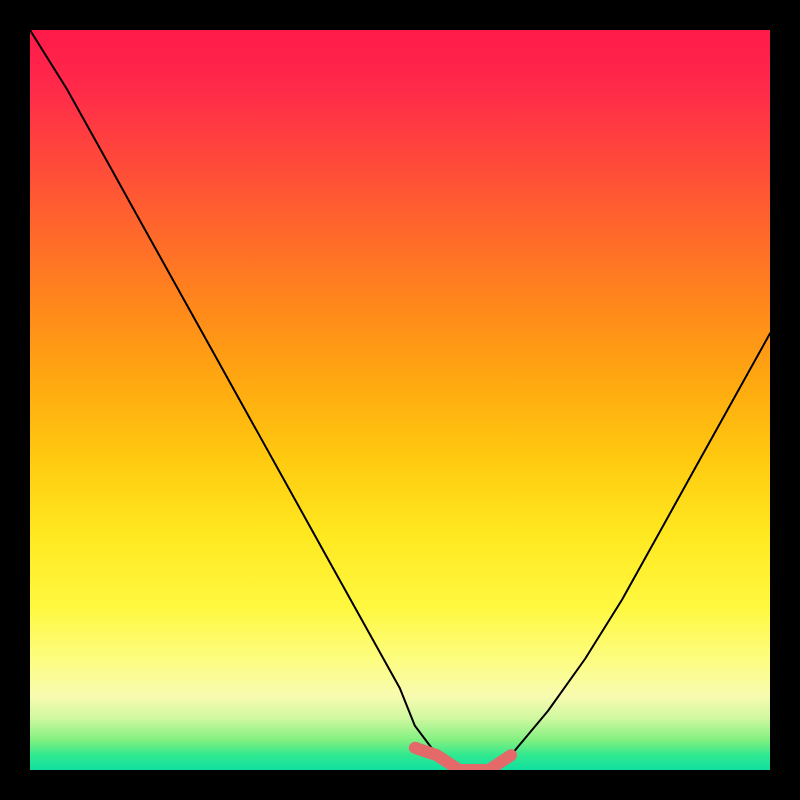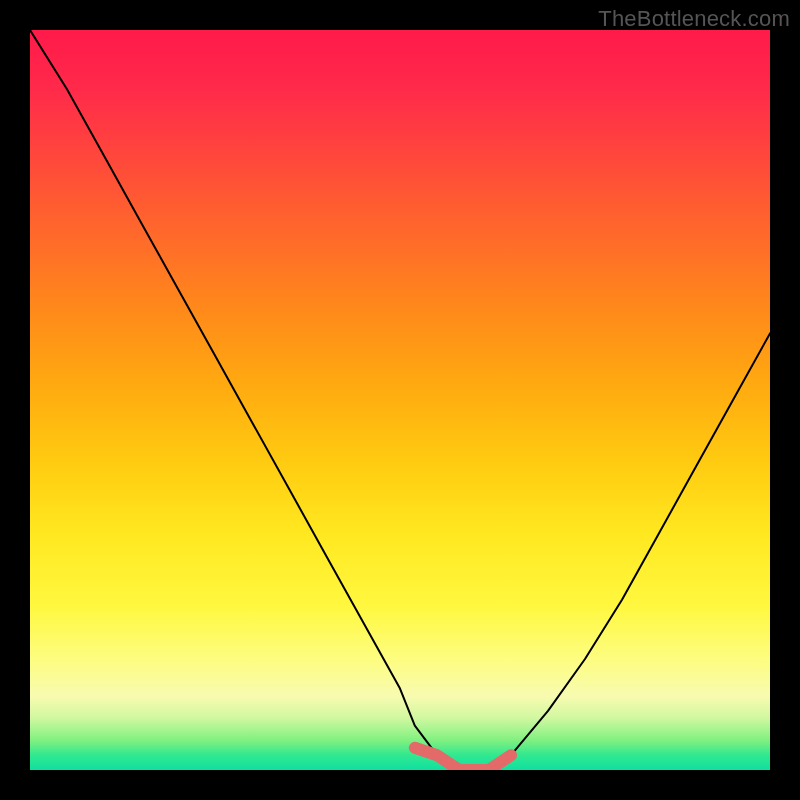--- a/index.html
+++ b/index.html
@@ -64,21 +64,20 @@
     top: 0;
     width: 740px;
     height: 740px;
     z-index: 6;
   }
 </style>
 </head>
 <body>
 
 <div class="chart-container">
-  <div class="watermark">TheBottleneck.com</div>
   <div class="plot-area">
     <svg class="curve" viewBox="0 0 740 740" preserveAspectRatio="none">
       <path id="curve-path" fill="none" stroke="#000" stroke-width="2" stroke-linecap="round" stroke-linejoin="round" d="M0.0 0.0 L37.0 59.2 L74.0 125.8 L111.0 192.4 L148.0 259.0 L185.0 325.6 L222.0 392.2 L259.0 458.8 L296.0 525.4 L333.0 592.0 L370.0 658.6 L384.8 695.6 L407.0 725.2 L429.2 740.0 L444.0 740.0 L458.8 740.0 L481.0 725.2 L518.0 680.8 L555.0 629.0 L592.0 569.8 L629.0 503.2 L666.0 436.6 L703.0 370.0 L740.0 303.4"></path>
     </svg>
     <svg class="band" viewBox="0 0 740 740" preserveAspectRatio="none">
       <path id="band-path" fill="none" stroke="#e46a6a" stroke-width="12" stroke-linecap="round" stroke-linejoin="round" d="M384.8 717.8 L407.0 725.2 L429.2 740.0 L444.0 740.0 L458.8 740.0 L481.0 725.2"></path>
     </svg>
   </div>
 </div>
 

